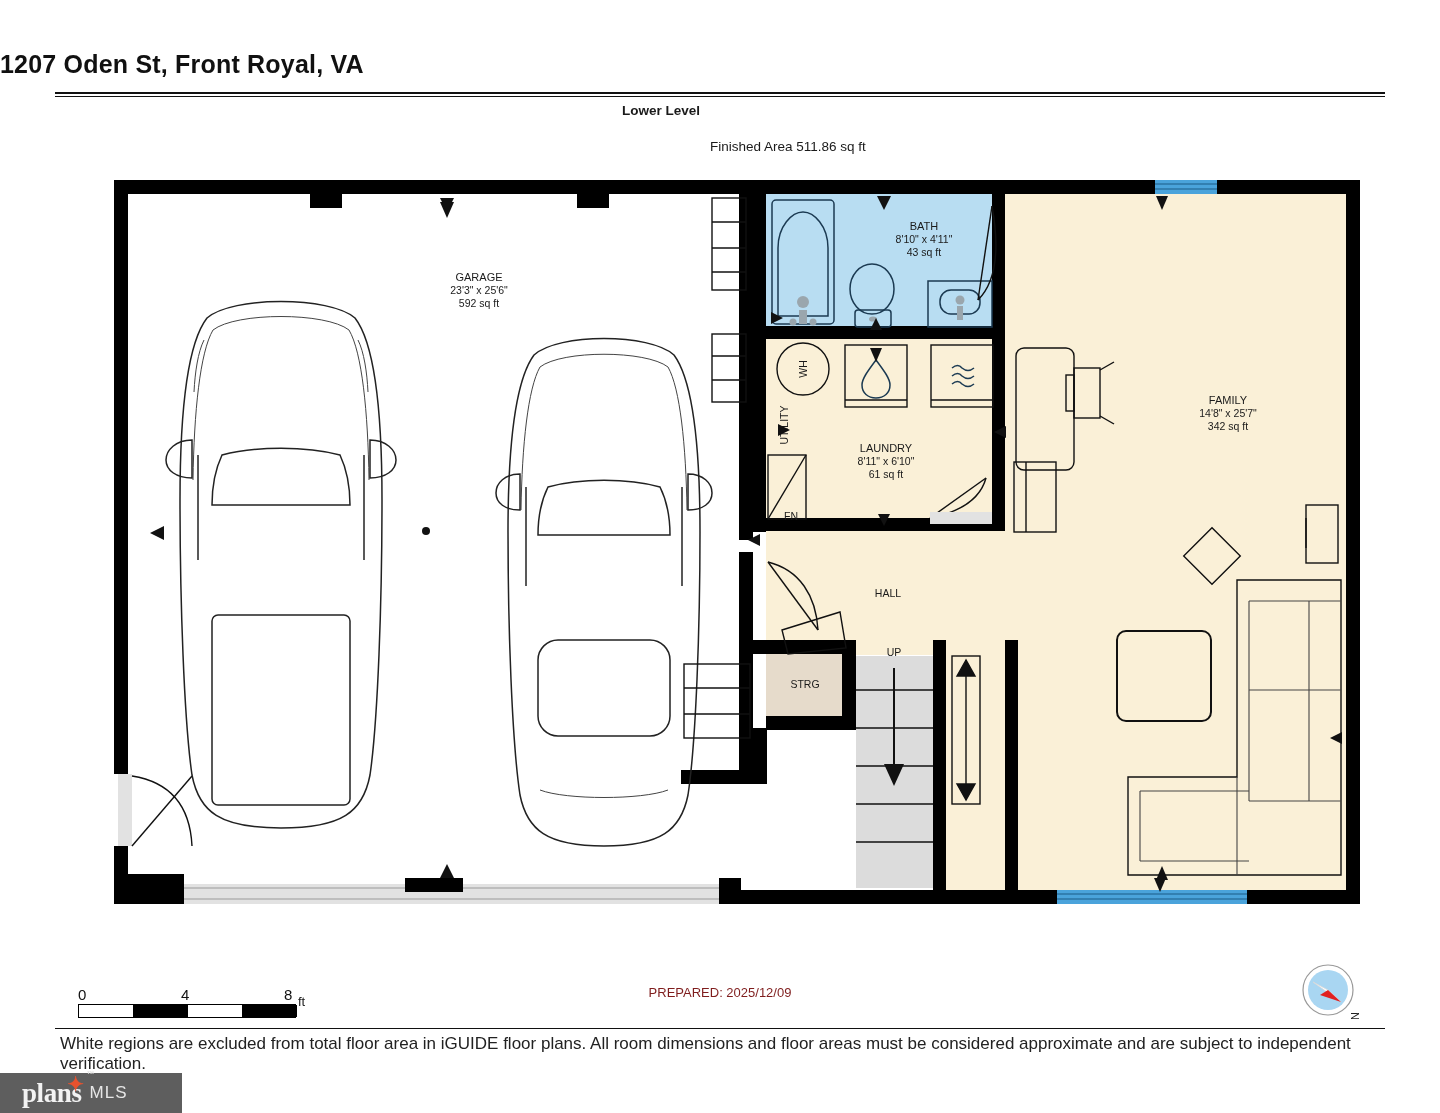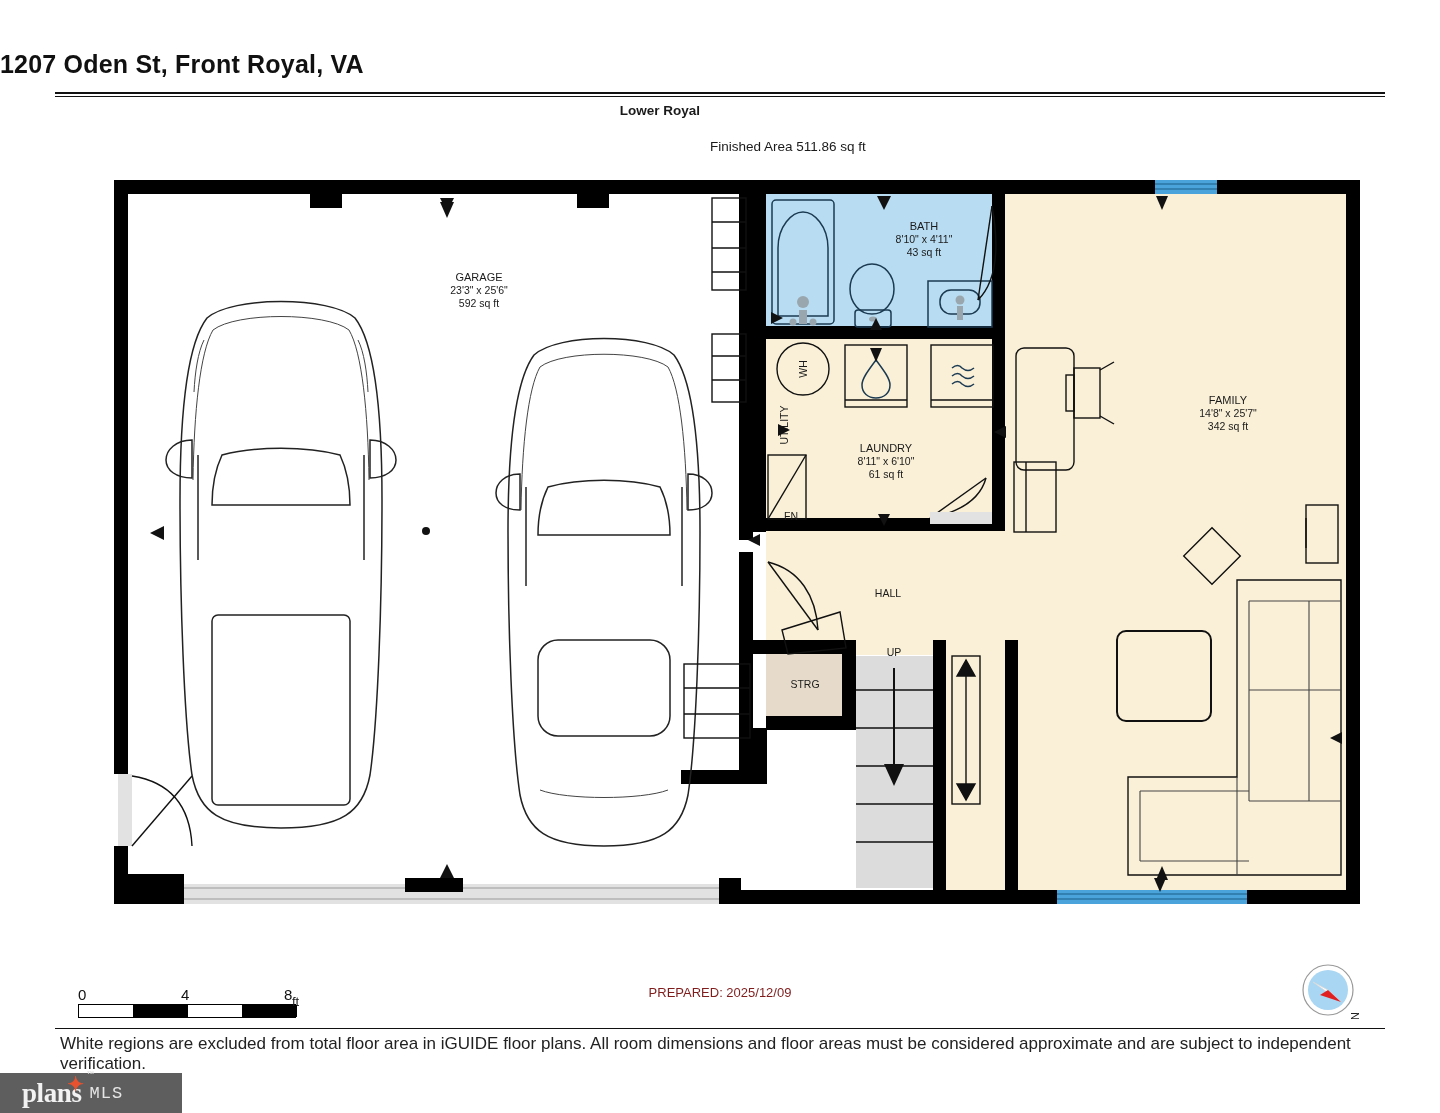--- a/index.html
+++ b/index.html
@@ -21,49 +21,49 @@
   
   .plan{position:absolute;left:0;top:0;width:1440px;height:1113px;}
   .plan svg{display:block;}
 
   
   .scalebar{position:absolute;left:78px;top:986px;}
   .scalebar .bar{position:relative;width:218px;height:14px;border:1.5px solid #000;box-sizing:border-box;background:#fff;}
   .scalebar .seg{position:absolute;top:0;height:100%;background:#000;}
   .scalebar .ticks{position:relative;width:230px;height:18px;}
   .scalebar .ticks span{position:absolute;font-size:15px;color:#111;}
-  .scalebar .unit{position:absolute;left:214px;top:8px;font-size:13px;}
+  .scalebar .unit{position:absolute;left:220px;top:8px;font-size:13px;}
   .prepared{position:absolute;left:0;top:985px;width:1440px;text-align:center;font-size:13px;color:#7f1d1d;}
 
   .compass{position:absolute;left:1300px;top:962px;width:56px;height:56px;}
   .compass .nlabel{position:absolute;right:-3px;bottom:-4px;font-size:11px;color:#222;
         transform:rotate(-90deg);transform-origin:center;}
 
   .footrule{position:absolute;left:55px;top:1028px;width:1330px;border-top:1px solid #111;}
   .disclaimer{position:absolute;left:60px;top:1034px;width:1330px;font-size:17px;color:#222;}
 
   .brand{position:absolute;left:0;top:1073px;width:182px;height:40px;background:#5e5e5e;
          display:flex;align-items:center;padding-left:22px;box-sizing:border-box;}
   .brand .word{font-family:"Liberation Serif",serif;font-size:27px;color:#f2f2f2;font-weight:bold;letter-spacing:-.4px;position:relative;}
-  .brand .mls{font-family:Liberation Mono, monospace;font-size:17px;color:#e6e6e6;margin-left:8px;letter-spacing:1px;}
+  .brand .mls{font-family:Liberation Sans, sans-serif;font-size:17px;color:#e6e6e6;margin-left:8px;letter-spacing:1px;}
   .brand .spark{position:absolute;right:-2px;top:-4px;color:#e8522e;font-size:20px;line-height:1;}
   .brand .tm{position:absolute;right:-12px;top:-8px;font-size:7px;color:#ddd;}
 </style>
 </head>
 <body>
 
 <div class="page">
 
   <div class="title">1207 Oden St, Front Royal, VA</div>
   <div class="rule"></div>
   <div class="rule thin"></div>
 
   <div class="summary">
     <div class="row">
-      <div class="lbl">Lower Royal</div>
+      <div class="lbl">Lower Level</div>
       <div class="val">Finished Area 511.86 sq ft</div>
     </div>
   </div>
 
   <div class="plan">
   <svg width="1440" height="1113" viewBox="0 0 1440 1113" xmlns="http://www.w3.org/2000/svg">
     <defs>
       <style>
         .wall{fill:#000;}
         .fin{fill:#faf0d7;}

